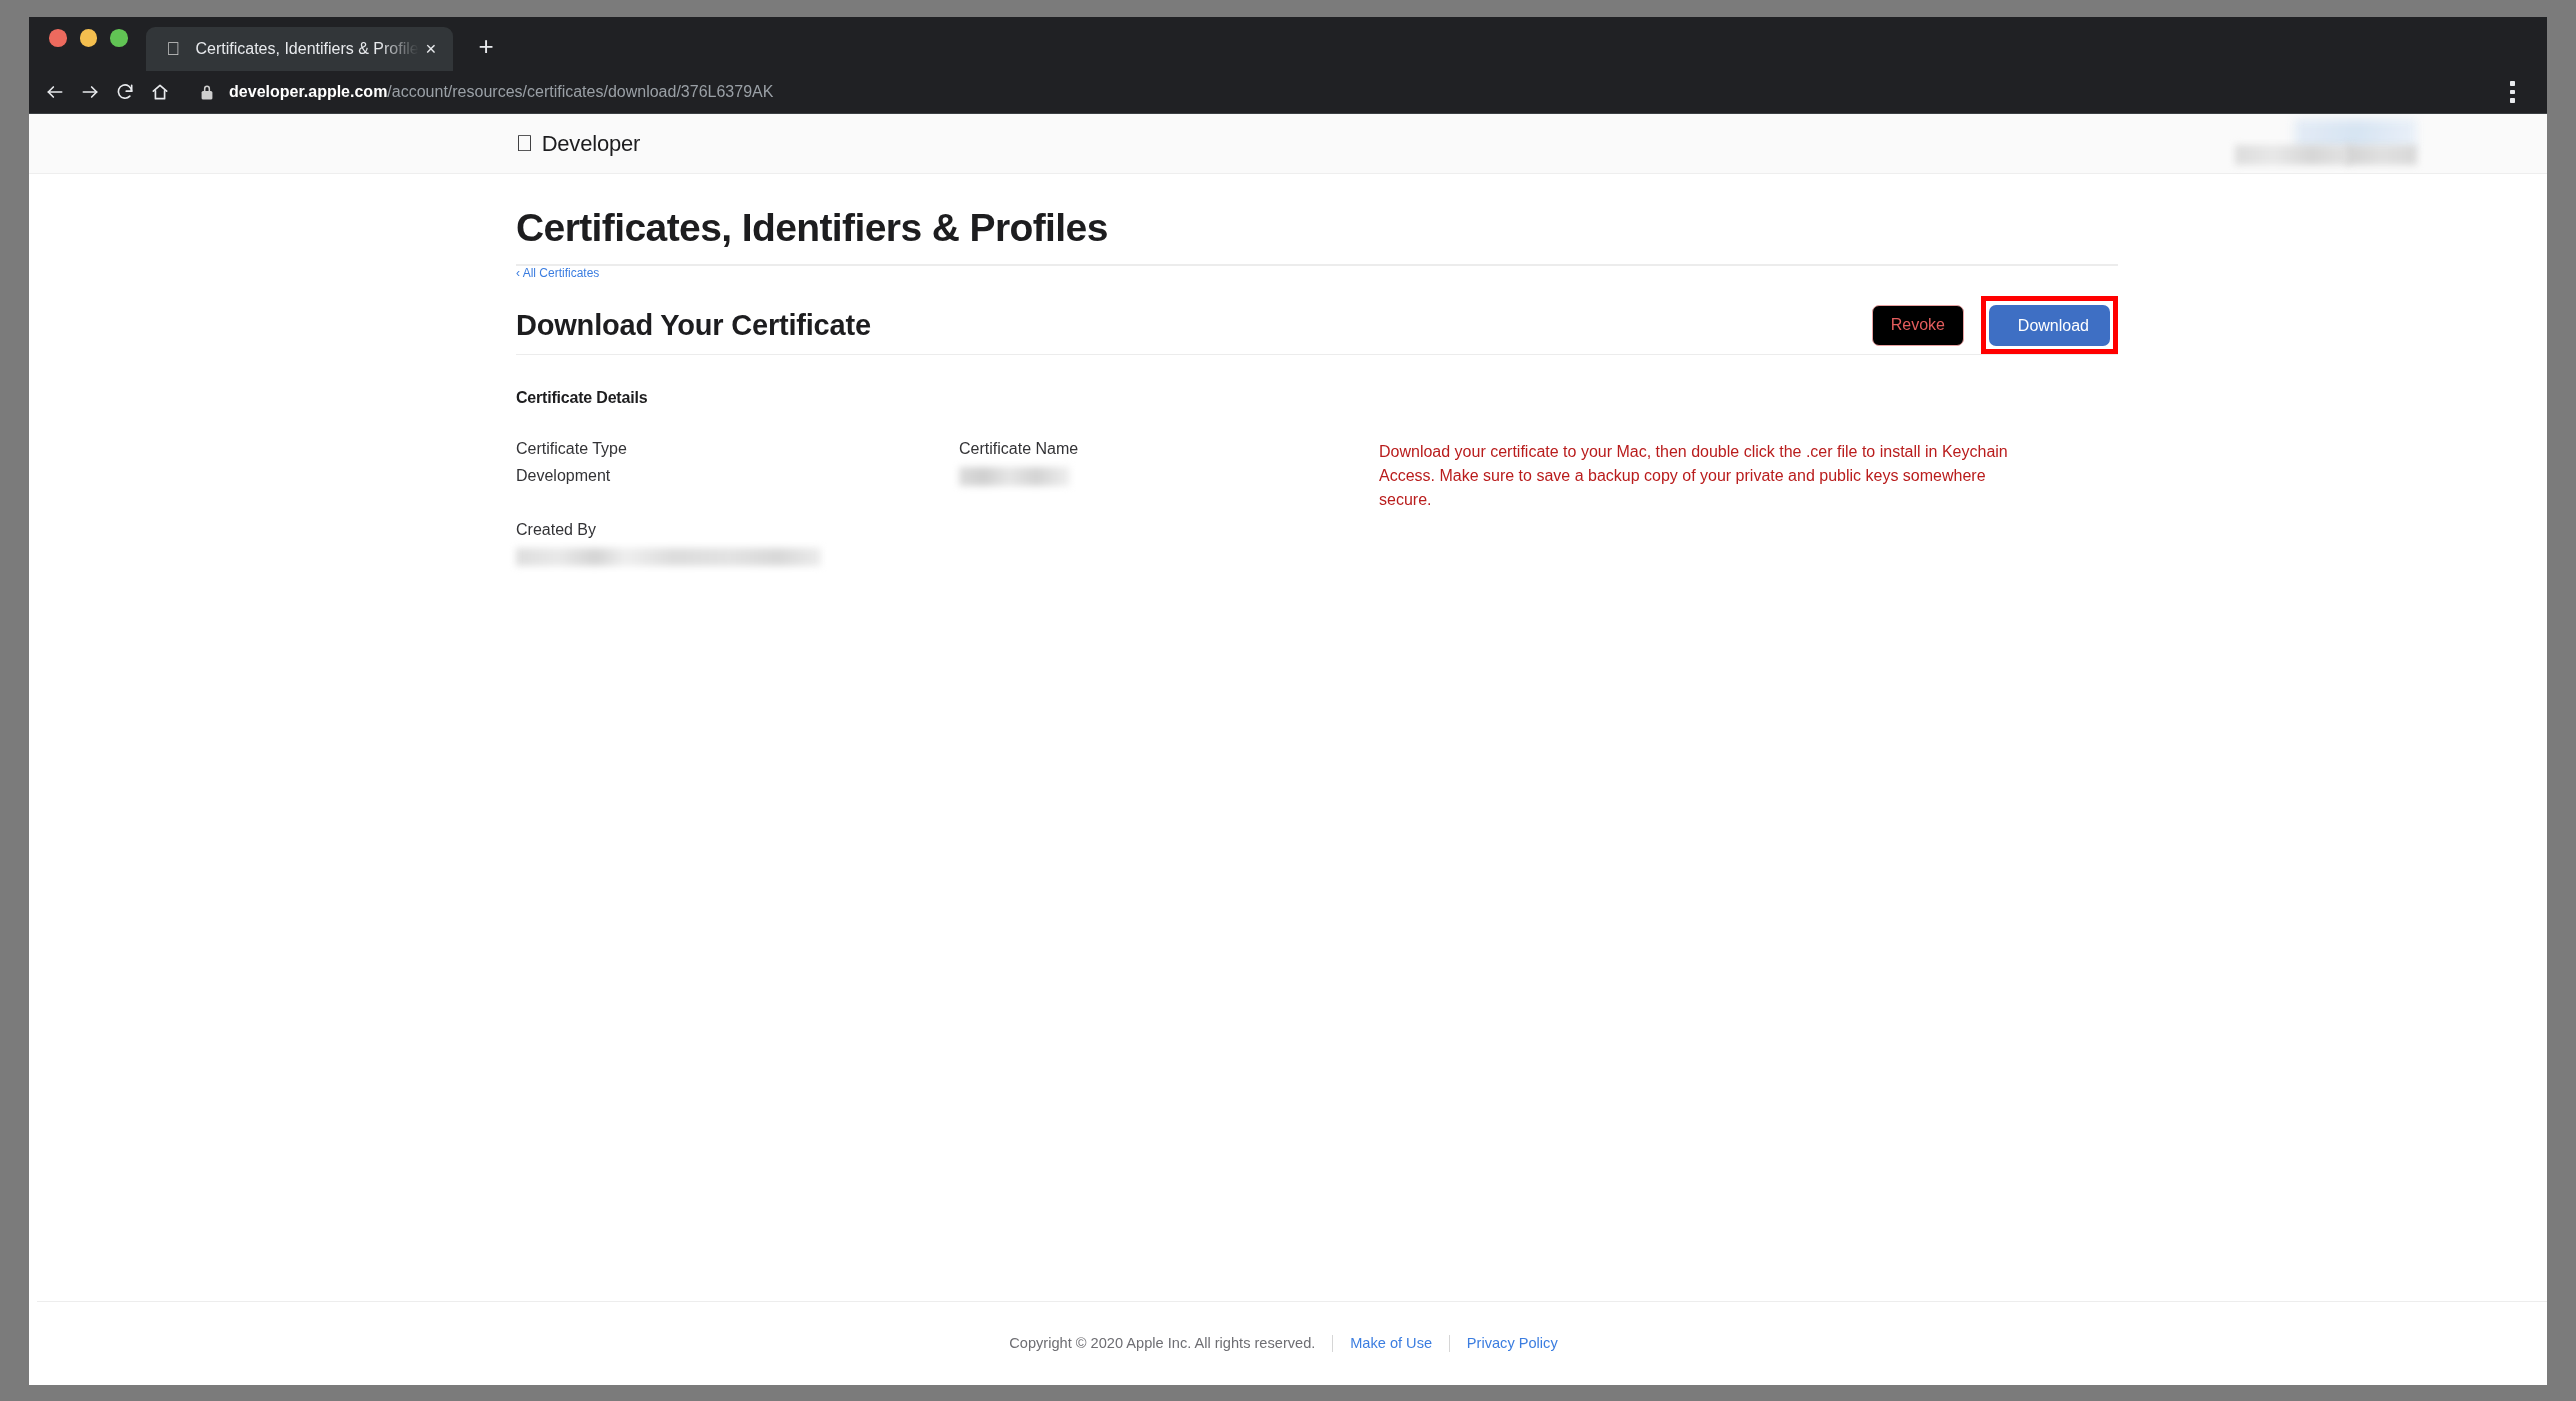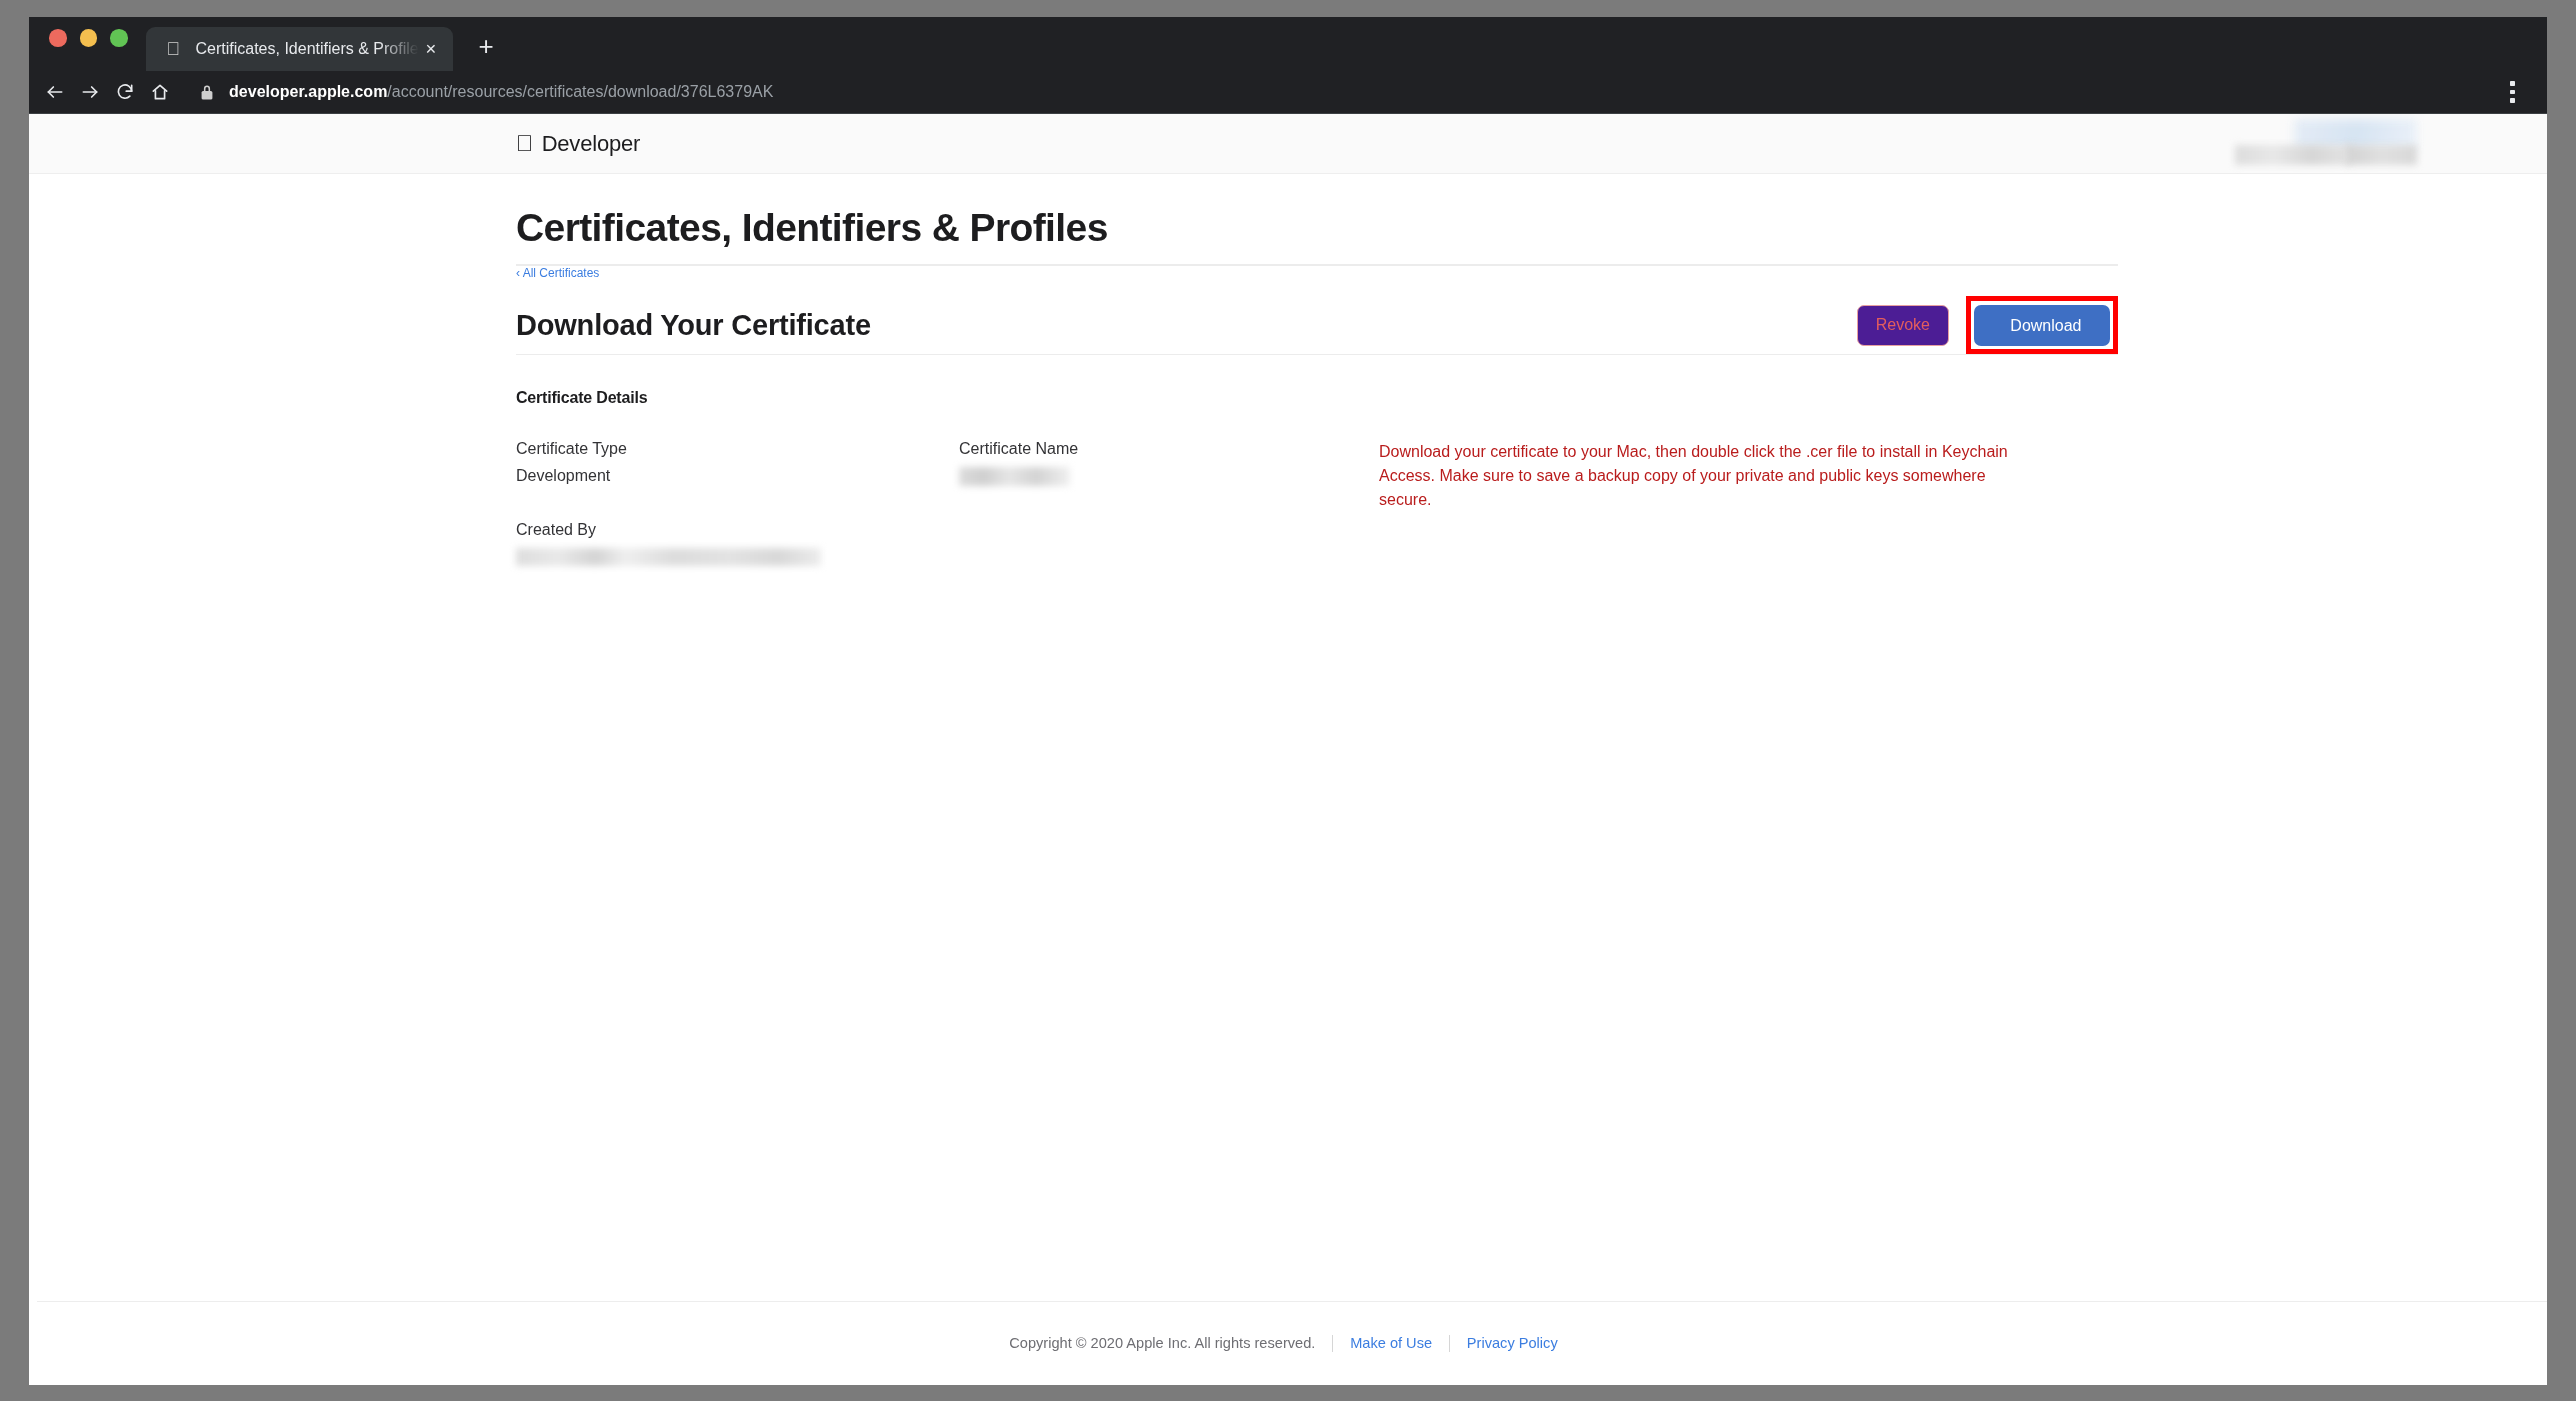--- a/index.html
+++ b/index.html
@@ -234,37 +234,37 @@
     letter-spacing: -0.2px;
     color: #1d1d1f;
   }
   .actions { display: flex; align-items: center; gap: 17px; }
 
   .btn-revoke {
     width: 92px;
     height: 41px;
     border: 1.5px solid #e8a0a0;
     border-radius: 7px;
-    background: #4c1d95;
+    background: #000000;
     color: #e35d5d;
     font-size: 16px;
     font-family: inherit;
     line-height: 38px;
     text-align: center;
   }
 
   .download-anno {
     border: 5.4px solid #ff0000;
     padding: 3.1px;
     background: #ffffff;
     line-height: 0;
   }
   .btn-download {
     display: block;
-    width: 136px;
+    width: 121px;
     height: 41px;
     border: none;
     border-radius: 7px;
     background: #3e6fc4;
     color: #ffffff;
     font-size: 16px;
     font-family: inherit;
     line-height: 41px;
     text-align: center;
     padding-left: 8px;

